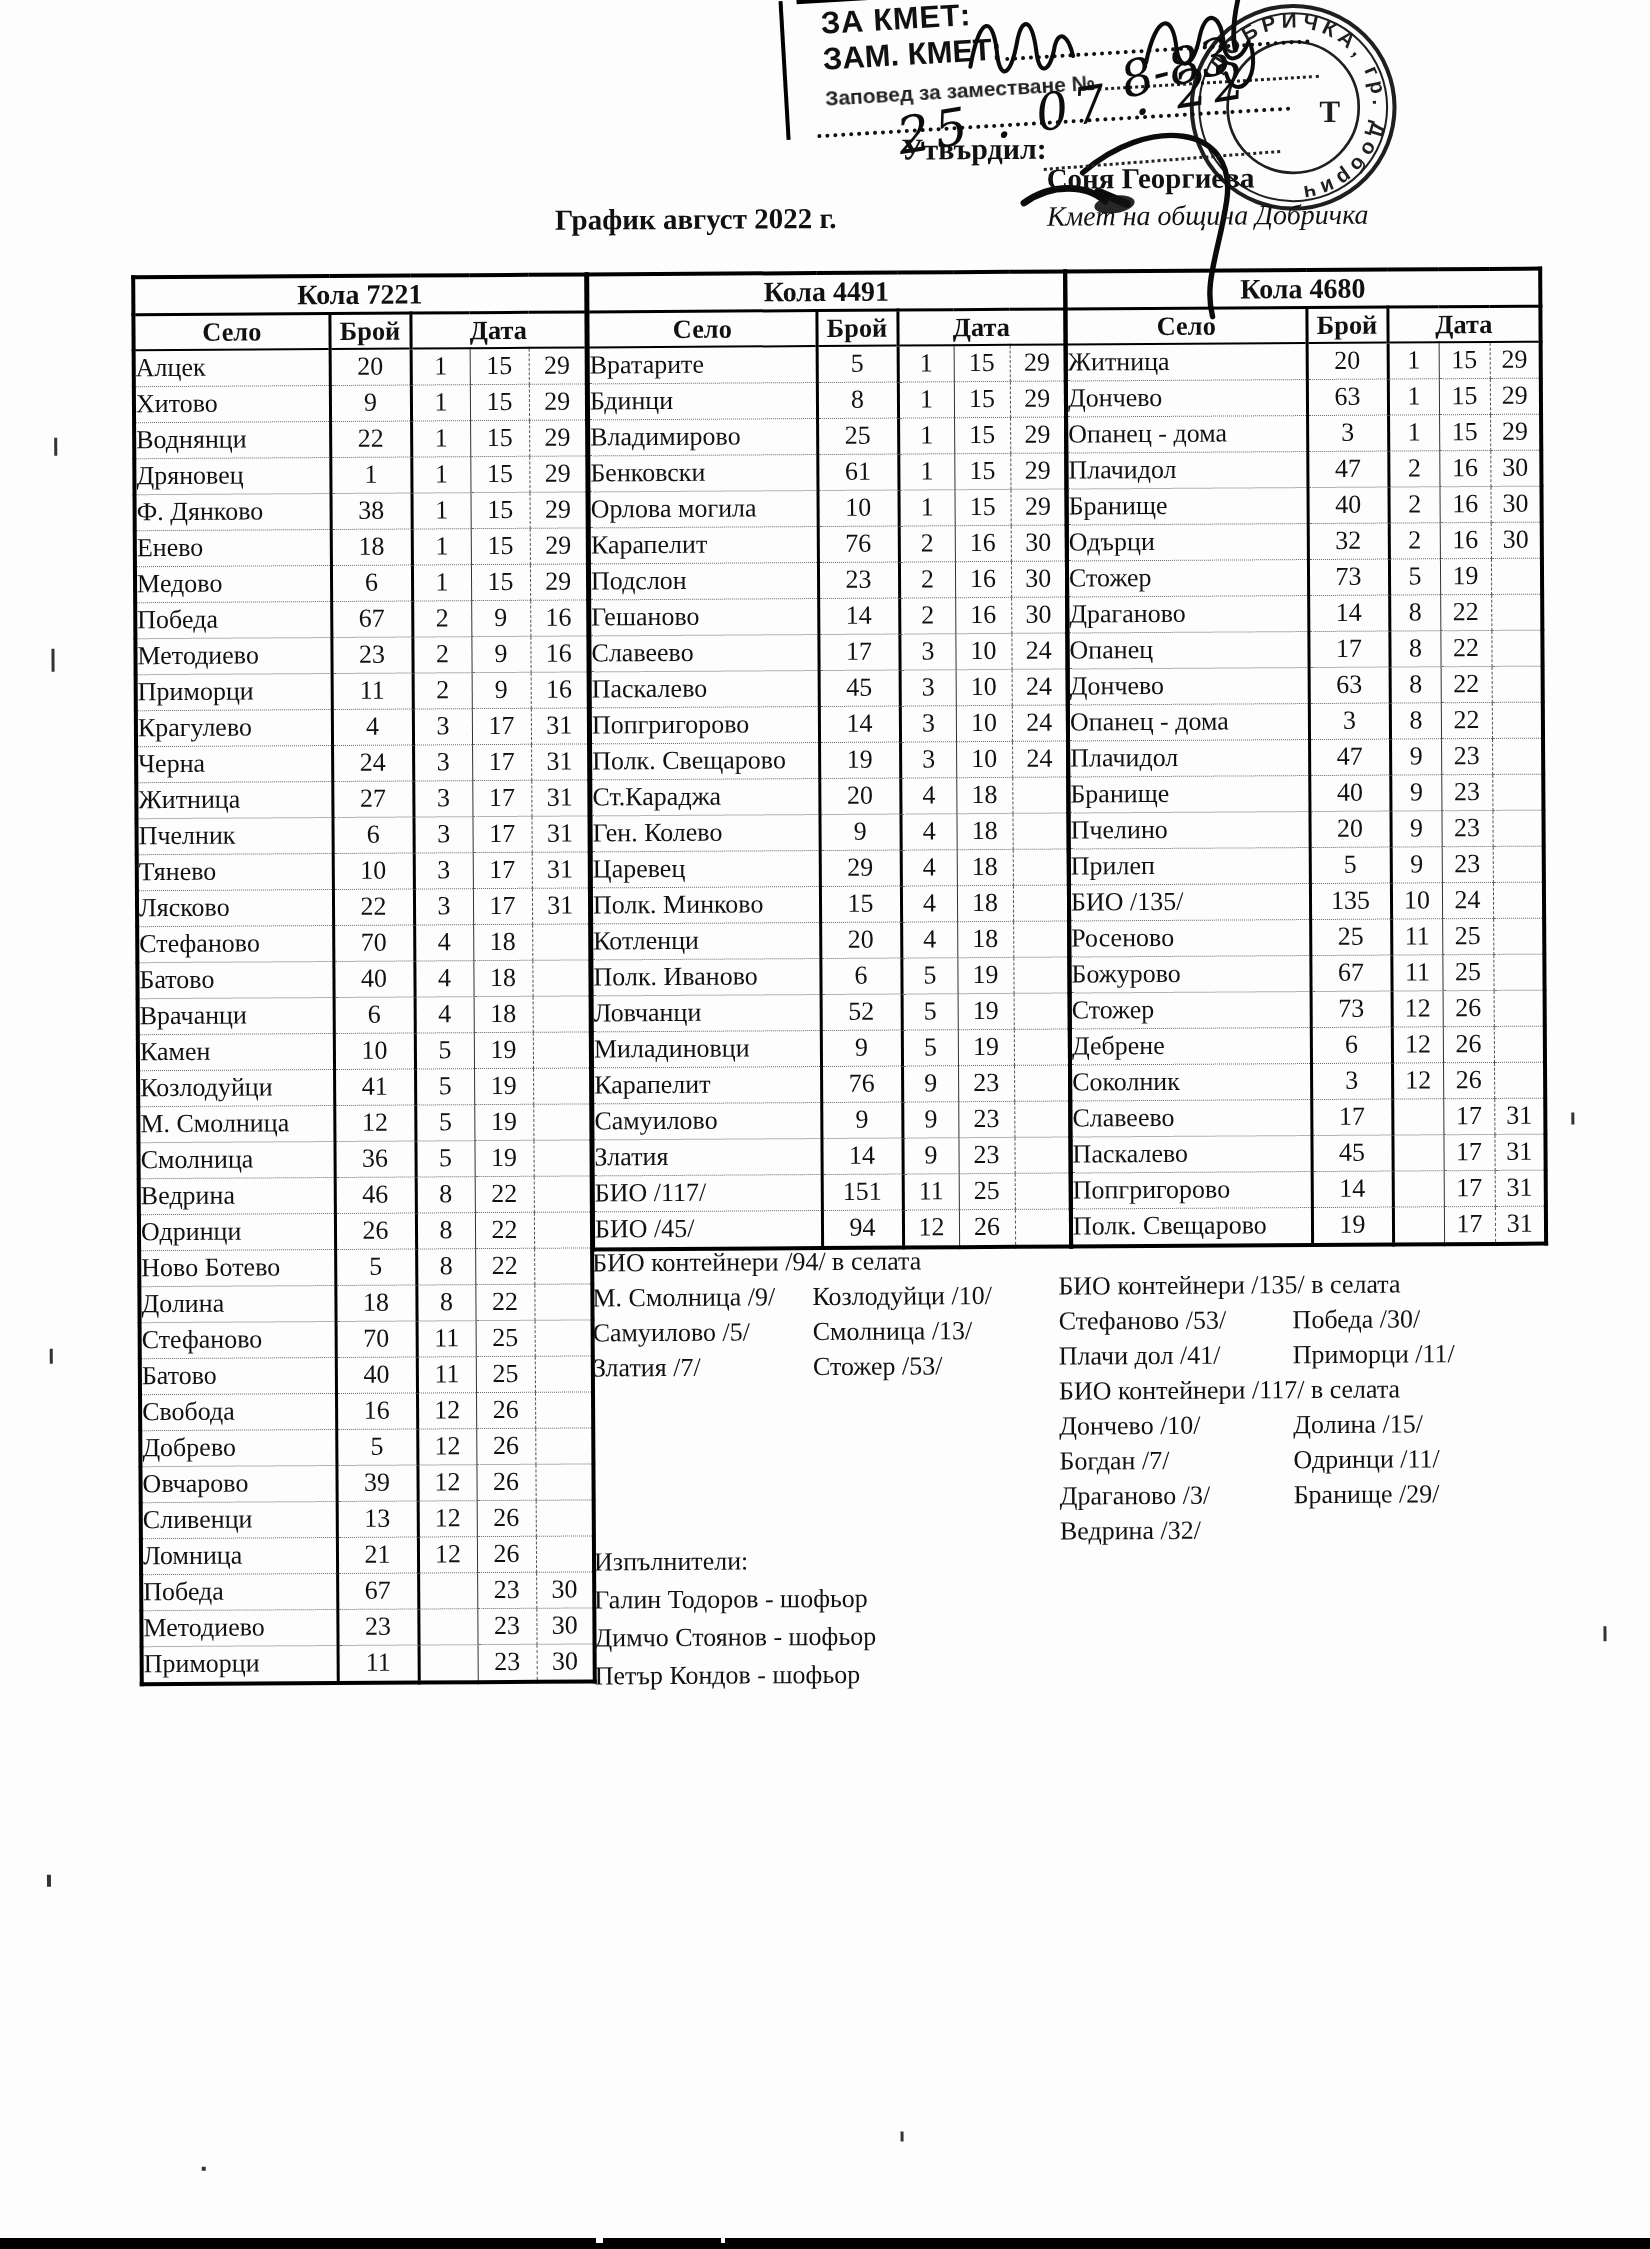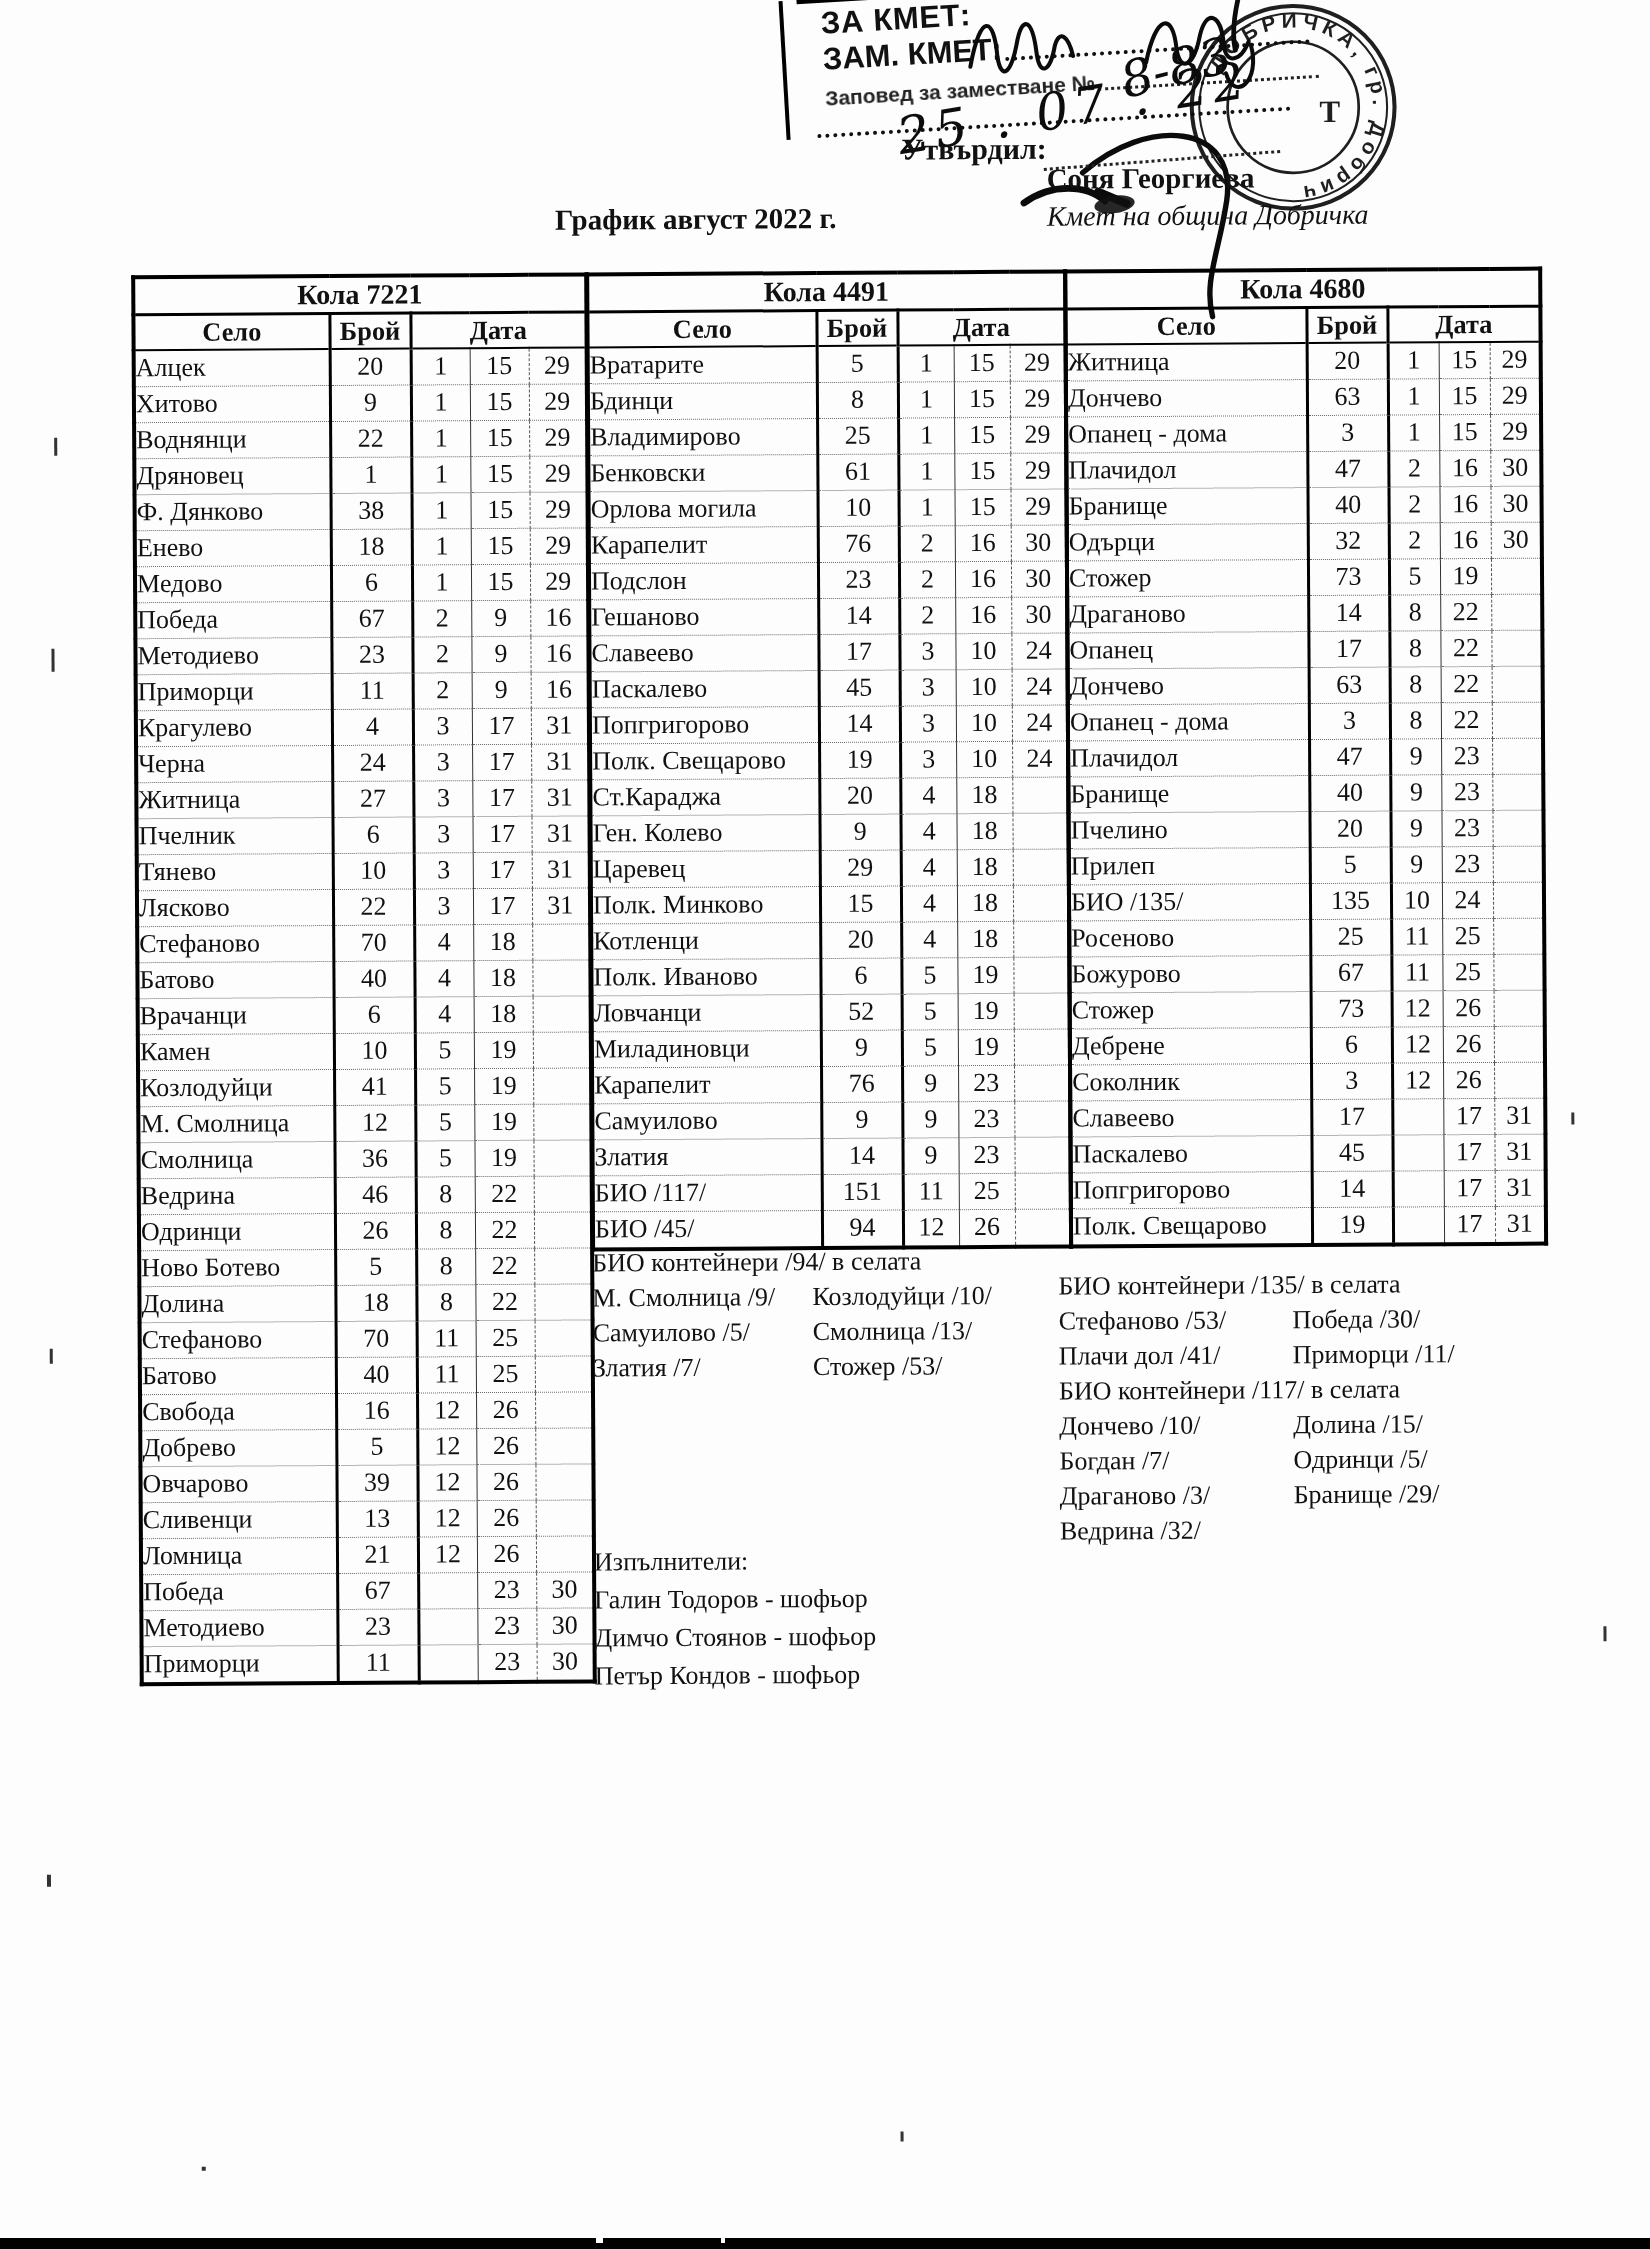--- a/index.html
+++ b/index.html
@@ -838,21 +838,21 @@
       </div>
       <div class="note-line">
         <span class="note-left">БИО контейнери /117/ в селата</span>
       </div>
       <div class="note-line">
         <span class="note-left">Дончево /10/</span>
         <span class="note-right">Долина /15/</span>
       </div>
       <div class="note-line">
         <span class="note-left">Богдан /7/</span>
-        <span class="note-right">Одринци /5/</span>
+        <span class="note-right">Одринци /11/</span>
       </div>
       <div class="note-line">
         <span class="note-left">Драганово /3/</span>
         <span class="note-right">Бранище /29/</span>
       </div>
       <div class="note-line">
         <span class="note-left">Ведрина /32/</span>
       </div>
     </div>
 

